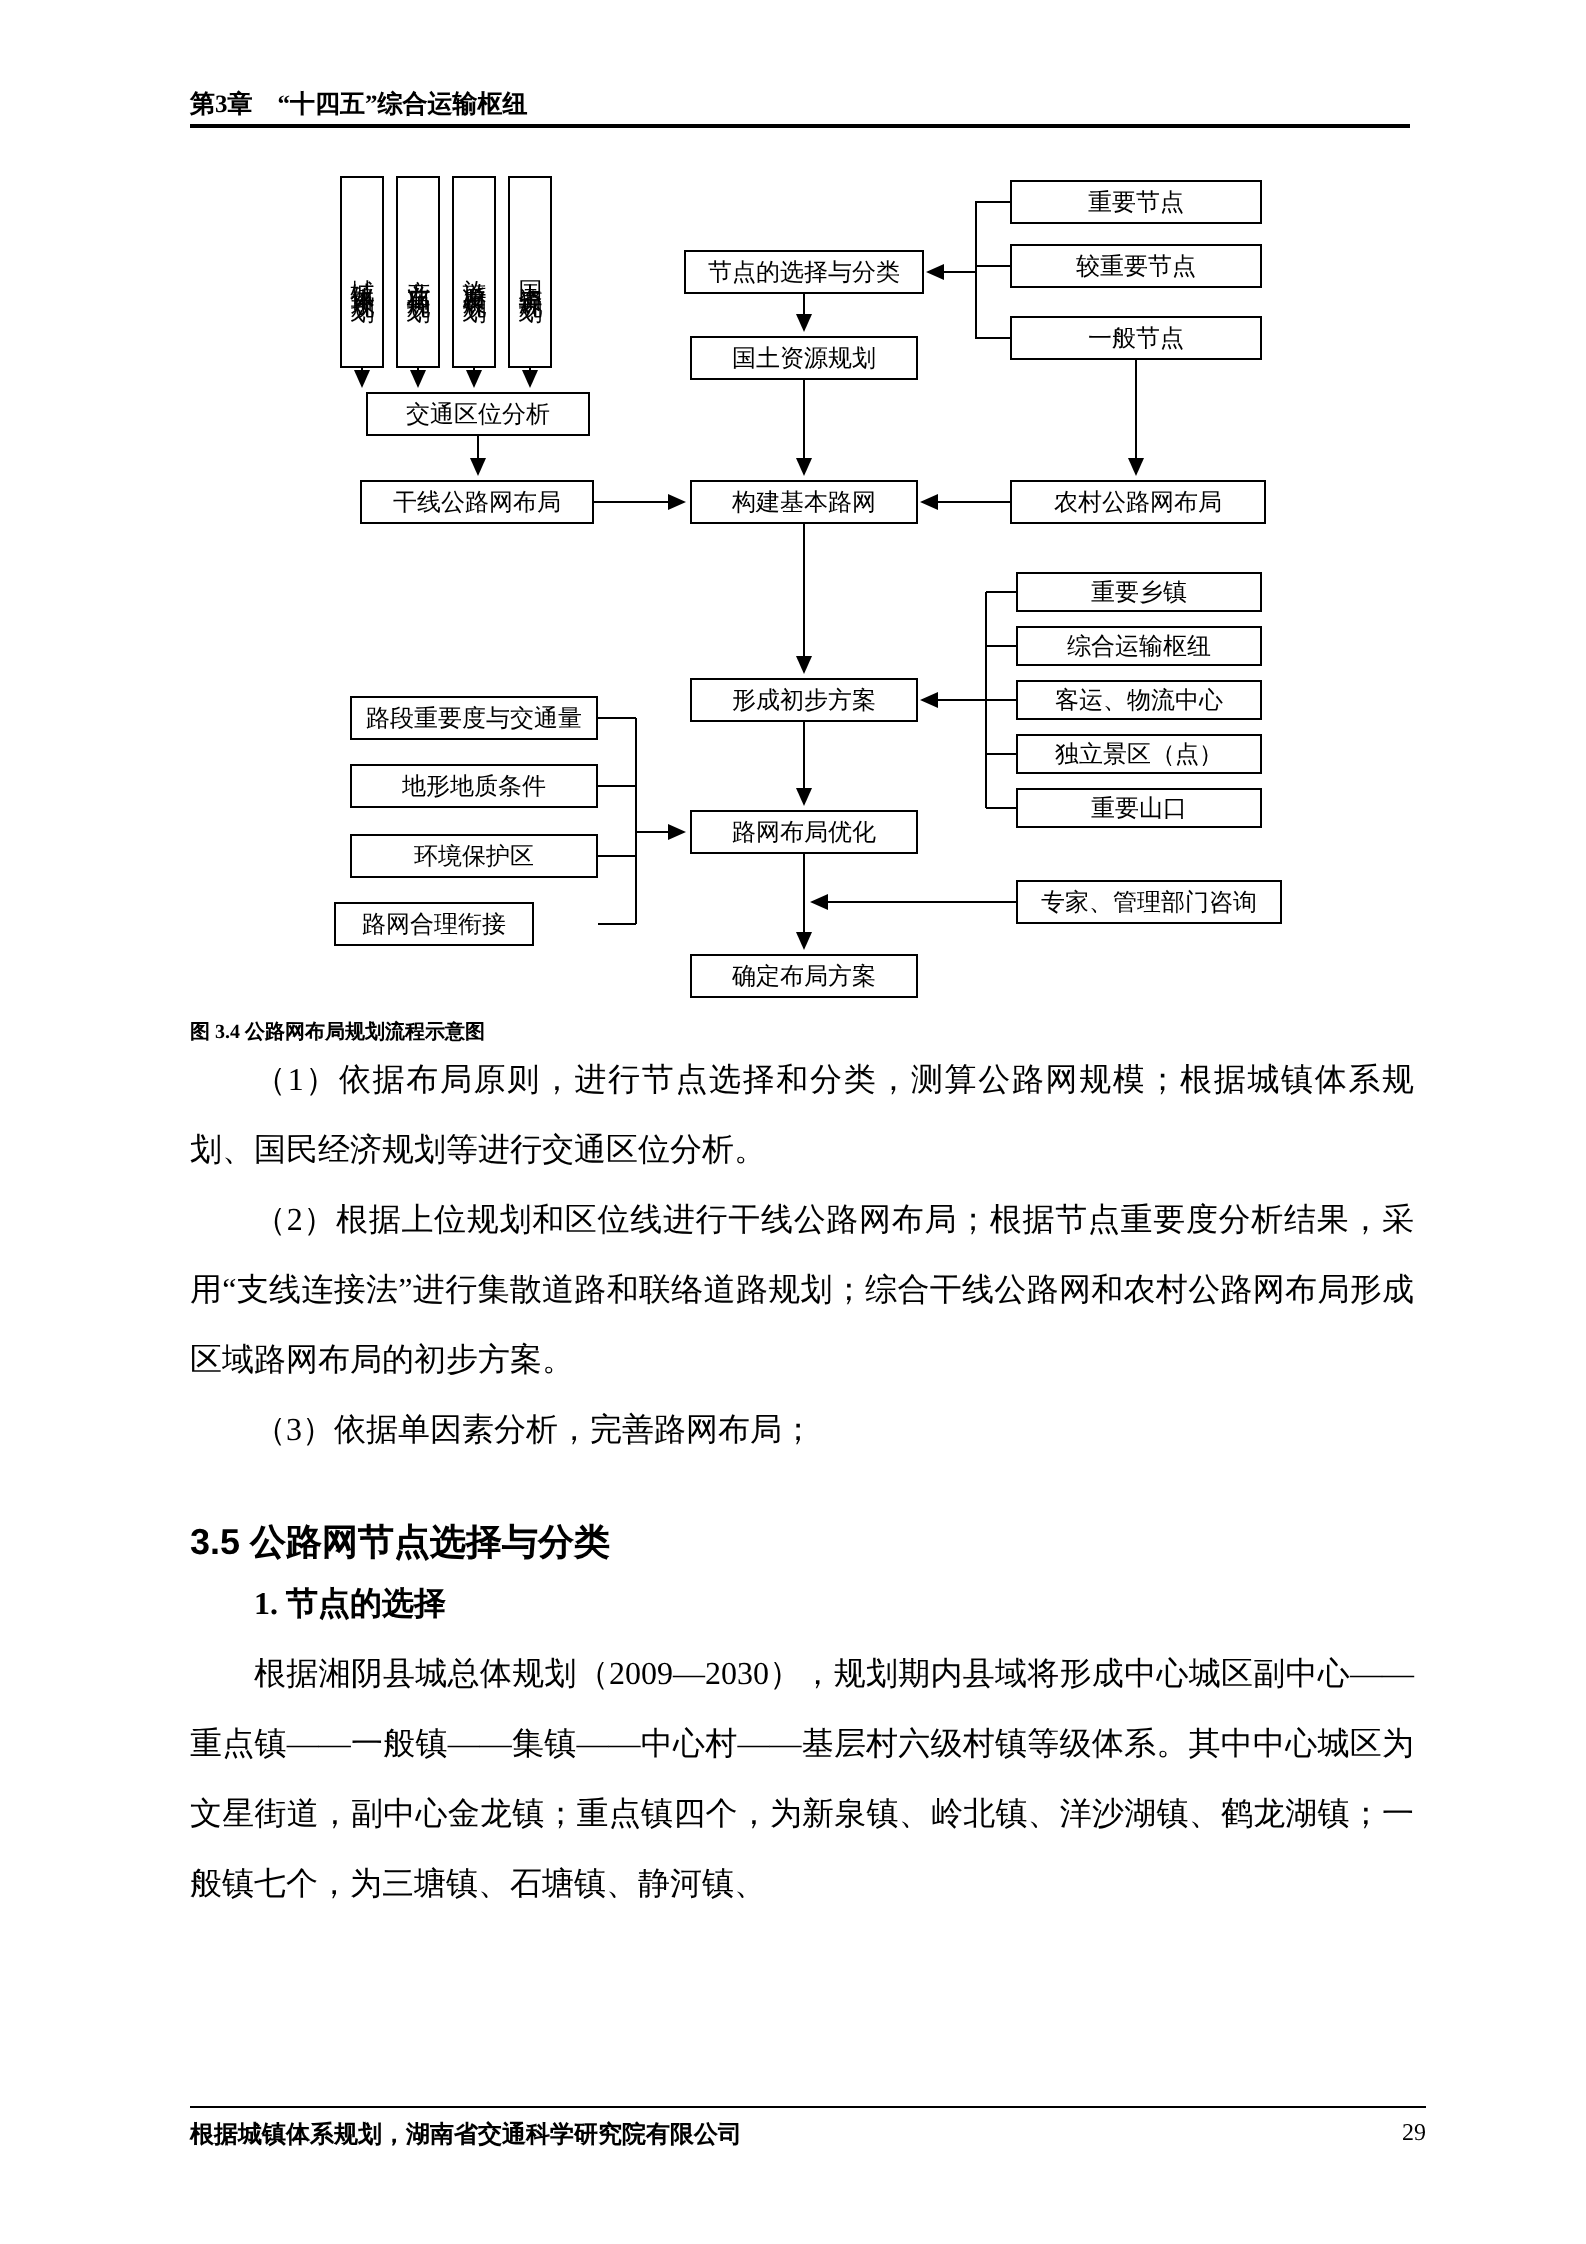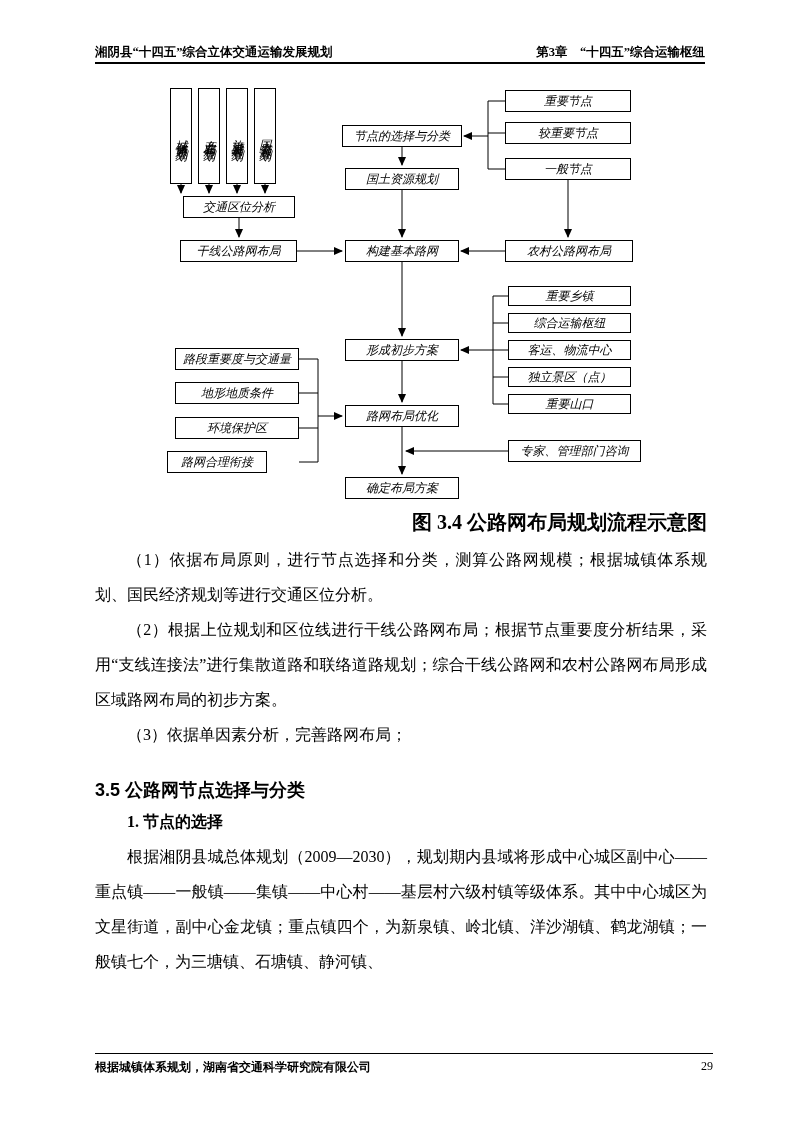--- a/index.html
+++ b/index.html
@@ -18,33 +18,33 @@
   .header-rule {
     position: absolute; left: 95px; width: 610px; top: 62px;
     border-top: 2px solid #000;
   }
   
   .flowchart { position: absolute; left: 0; top: 82px; width: 793px; height: 425px; }
   .arrows { position: absolute; left: 0; top: 0; }
   .fbox {
     position: absolute; border: 1px solid #000; background: #fff;
     display: flex; align-items: center; justify-content: center;
-    font-size: 12px; line-height: 1.05; text-align: center; white-space: nowrap; font-style: italic;
+    font-size: 12px; line-height: 1.05; text-align: center; white-space: nowrap;
   }
   .vbox {
     writing-mode: vertical-rl; text-orientation: upright;
     letter-spacing: 2px; white-space: normal; padding: 2px 0;
   }
   .caption {
     position: absolute; left: 95px; width: 612px; top: 509px;
-    text-align: right; font-weight: bold; font-size: 20px;
+    text-align: left; font-weight: bold; font-size: 10px;
   }
   
   .doc-body {
-    position: absolute; left: 95px; width: 612px; top: 542px;
+    position: absolute; left: 95px; width: 612px; top: 523px;
     font-size: 16px; line-height: 35px; text-align: justify;
   }
   .doc-body p { text-indent: 2em; }
   .section-title {
     font-family: "Liberation Sans", "DejaVu Sans", sans-serif;
     font-size: 18px; font-weight: bold; line-height: 28px;
     margin-top: 24px; margin-bottom: 0; text-align: left;
   }
   .sub-title {
     font-size: 16px; font-weight: bold; line-height: 35px;
@@ -60,21 +60,20 @@
     display: flex; justify-content: space-between; font-size: 12px;
   }
   .footer .org { font-weight: bold; }
 </style>
 </head>
 <body>
 
 <div class="page">
 
   <div class="header">
-    <span>湘阴县“十四五”综合立体交通运输发展规划</span>
     <span>第3章　“十四五”综合运输枢纽</span>
   </div>
   <div class="header-rule"></div>
 
   <div class="flowchart">
     <svg class="arrows" width="793" height="425" viewBox="0 0 793 425">
       <defs>
         <marker id="arr" markerWidth="9" markerHeight="8" refX="8" refY="4" orient="auto" markerUnits="userSpaceOnUse">
           <path d="M0,0 L9,4 L0,8 Z" fill="#000"></path>
         </marker>

